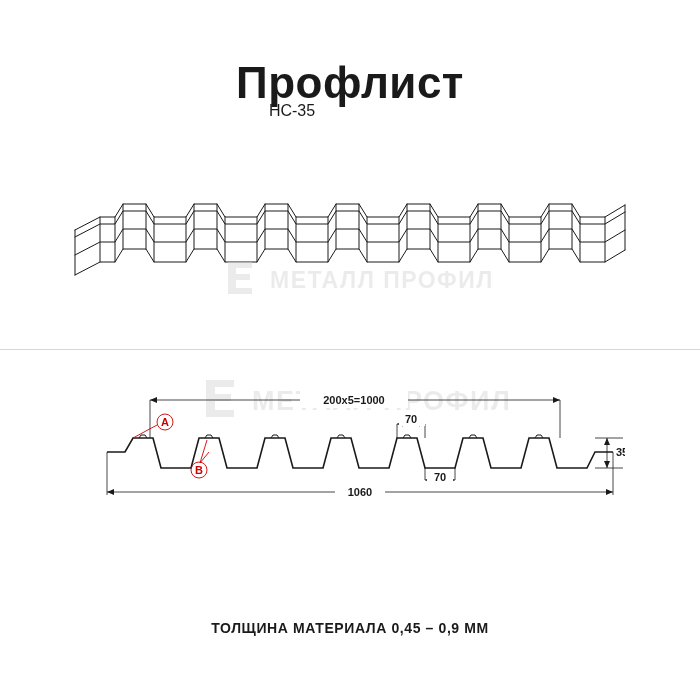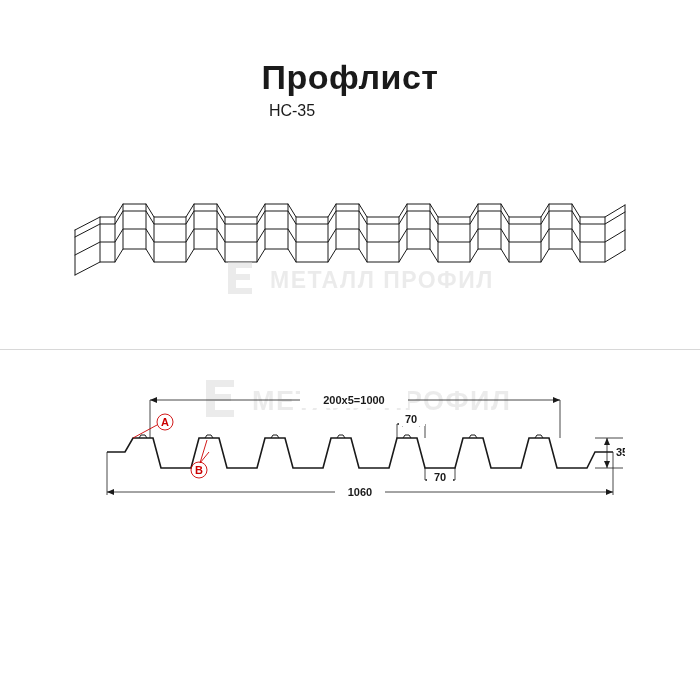--- a/index.html
+++ b/index.html
@@ -21,21 +21,21 @@
     height: 700px;
   }
 
   
   .title {
     position: absolute;
     top: 58px;
     left: 0;
     width: 700px;
     text-align: center;
-    font-size: 34px;
+    font-size: 44px;
     font-weight: bold;
     letter-spacing: 0.5px;
     color: #1a1a1a;
   }
   .subtitle {
     position: absolute;
     top: 102px;
     left: 4px;
     width: 576px;
     text-align: center;
@@ -258,14 +258,15 @@
         <line x1="105" y1="83" x2="114" y2="72"></line>
         <line x1="114" y1="72" x2="114" y2="72"></line>
         <line x1="105" y1="83" x2="105" y2="83"></line>
         <line x1="112" y1="60" x2="105" y2="83"></line>
         <circle cx="104" cy="90" r="8"></circle>
       </g>
       <text class="callout-label" x="104" y="94" text-anchor="middle" stroke="none">B</text>
     </svg>
   </div>
 
+  <div class="footer">ТОЛЩИНА МАТЕРИАЛА 0,45 – 0,9 ММ</div>
 
 </div>
 
 </body></html>

